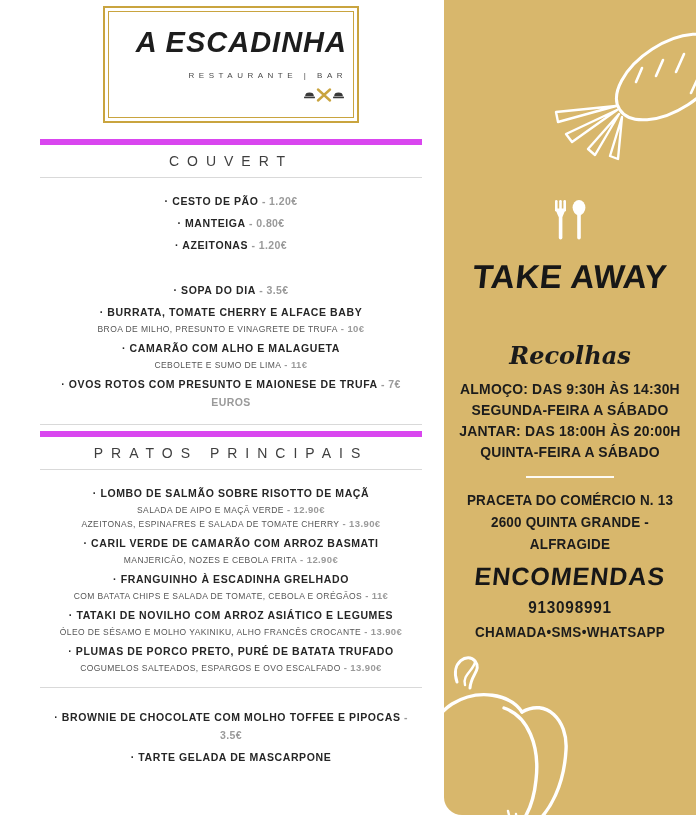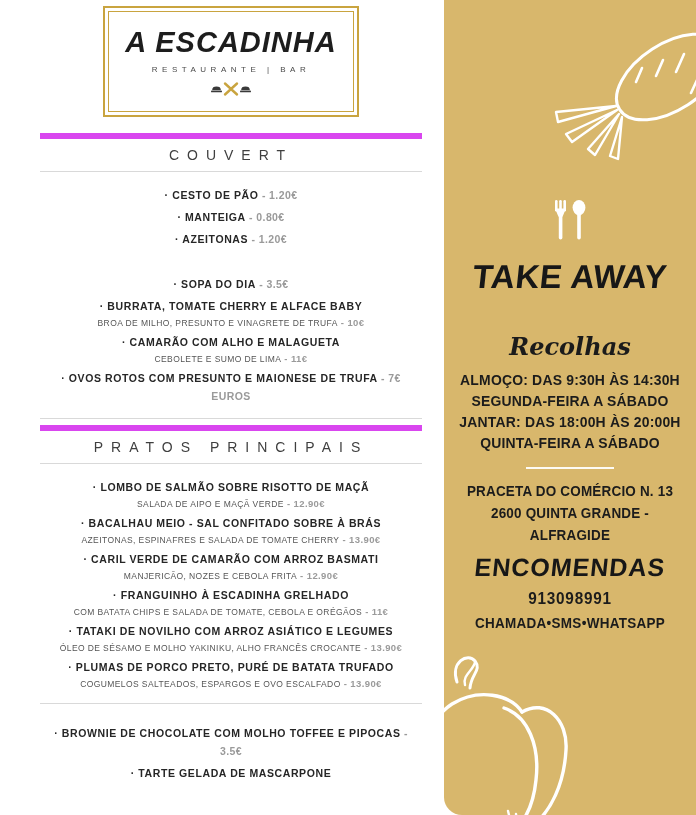--- a/index.html
+++ b/index.html
@@ -2,23 +2,23 @@
 <html><head>
 <meta charset="utf-8">
 <style>
   html,body{margin:0;padding:0;background:#fff;}
   .page{position:relative;width:696px;height:815px;background:#ffffff;overflow:hidden;
         font-family:"Liberation Sans",sans-serif;}
 
   
   .menu-col{position:absolute;left:40px;top:0;width:382px;}
   .logo-box{width:246px;margin:6px auto 16px;border:2px solid #c9a43f;padding:3px;background:#fff;}
-  .logo-inner{border:1px solid #c9a43f;padding:14px 6px 10px;text-align:center;}
+  .logo-inner{border:1px solid #c9a43f;padding:14px 6px 10px;text-align:right;}
   .logo-name{font-size:29px;font-weight:bold;font-style:italic;letter-spacing:1px;color:#1d1d1d;}
-  .logo-tagline{font-size:8px;letter-spacing:4.5px;color:#4a4a4a;margin-top:6px;}
+  .logo-tagline{font-size:8px;letter-spacing:4.5px;color:#4a4a4a;margin-top:12px;}
   .logo-icon{margin-top:7px;}
 
   .pre-rule{border-top:1px solid #d9d9d9;margin:0 0 6px 0;height:0;}
   .section-header{border-top:6px solid #d946ef;border-bottom:1px solid #d9d9d9;
                   text-align:center;padding:8px 0;}
   .section-title{font-size:14px;letter-spacing:8px;color:#3f3f3f;}
   .menu-items{padding:9px 0 11px;text-align:center;}
   .menu-item{margin:4px 12px 3px;}
   .item-name{font-size:10.5px;font-weight:bold;letter-spacing:.6px;color:#262626;}
   .item-name::before{content:"· ";}
@@ -28,21 +28,21 @@
 
   
   .gold-panel{position:absolute;left:444px;top:0;width:252px;height:815px;
               background:#d8b76c;border-bottom-left-radius:18px;overflow:hidden;
               text-align:center;color:#1c1c1c;}
   .carrot{position:absolute;top:22px;right:-36px;}
   .pepper{position:absolute;bottom:-8px;left:-28px;}
   .cutlery{display:block;margin:198px auto 0;}
   .ta-title{margin-top:14px;font-size:33px;font-weight:bold;transform:skewX(-6deg);
             letter-spacing:.5px;color:#171717;}
-  .recolhas{margin-top:36px;font-family:"DejaVu Serif",serif;font-style:italic;
+  .recolhas{margin-top:45px;font-family:"DejaVu Serif",serif;font-style:italic;
             font-weight:bold;font-size:24px;color:#1b1b1b;}
   .cond{font-weight:bold;transform:scaleX(.93);transform-origin:50% 50%;}
   .schedule{margin-top:8px;font-size:15px;line-height:1.4;letter-spacing:.2px;}
   .panel-divider{width:88px;height:2px;background:#fdfbf4;margin:14px auto 12px;}
   .address{font-size:14.5px;line-height:1.5;letter-spacing:.2px;}
   .encomendas{margin-top:7px;font-size:25px;font-weight:bold;transform:skewX(-6deg);
               letter-spacing:1px;color:#171717;}
   .phone{margin-top:7px;font-size:16.5px;letter-spacing:.8px;}
   .contact{margin-top:7px;font-size:14.5px;letter-spacing:.3px;}
 </style>
@@ -84,21 +84,20 @@
           <div class="item-desc"><span>CEBOLETE E SUMO DE LIMA</span><span class="desc-price"> - 11€</span></div>
           <div class="menu-item"><span class="item-name">OVOS ROTOS COM PRESUNTO E MAIONESE DE TRUFA</span><span class="item-price"> - 7€ EUROS</span></div>
         </div>
         <div class="pre-rule"></div>
         <div class="section-header">
           <div class="section-title">PRATOS PRINCIPAIS</div>
         </div>
         <div class="menu-items">
           <div class="menu-item"><span class="item-name">LOMBO DE SALMÃO SOBRE RISOTTO DE MAÇÃ</span></div>
           <div class="item-desc"><span>SALADA DE AIPO E MAÇÃ VERDE</span><span class="desc-price"> - 12.90€</span></div>
-          <div class="menu-item"><span class="item-name">BACALHAU MEIO - SAL CONFITADO SOBRE À BRÁS</span></div>
           <div class="item-desc"><span>AZEITONAS, ESPINAFRES E SALADA DE TOMATE CHERRY</span><span class="desc-price"> - 13.90€</span></div>
           <div class="menu-item"><span class="item-name">CARIL VERDE DE CAMARÃO COM ARROZ BASMATI</span></div>
           <div class="item-desc"><span>MANJERICÃO, NOZES E CEBOLA FRITA</span><span class="desc-price"> - 12.90€</span></div>
           <div class="menu-item"><span class="item-name">FRANGUINHO À ESCADINHA GRELHADO</span></div>
           <div class="item-desc"><span>COM BATATA CHIPS E SALADA DE TOMATE, CEBOLA E ORÉGÃOS</span><span class="desc-price"> - 11€</span></div>
           <div class="menu-item"><span class="item-name">TATAKI DE NOVILHO COM ARROZ ASIÁTICO E LEGUMES</span></div>
           <div class="item-desc"><span>ÓLEO DE SÉSAMO E MOLHO YAKINIKU, ALHO FRANCÊS CROCANTE</span><span class="desc-price"> - 13.90€</span></div>
           <div class="menu-item"><span class="item-name">PLUMAS DE PORCO PRETO, PURÉ DE BATATA TRUFADO</span></div>
           <div class="item-desc"><span>COGUMELOS SALTEADOS, ESPARGOS E OVO ESCALFADO</span><span class="desc-price"> - 13.90€</span></div>
         </div>

